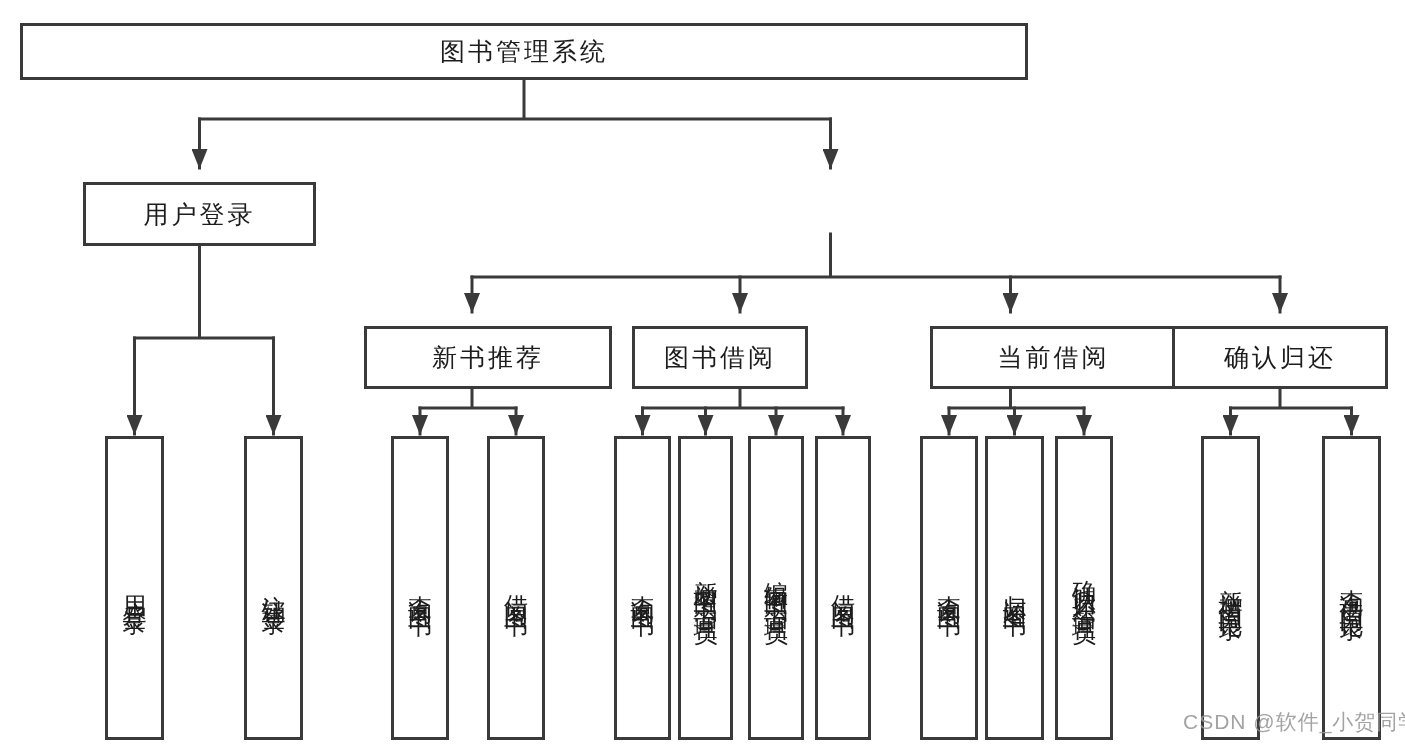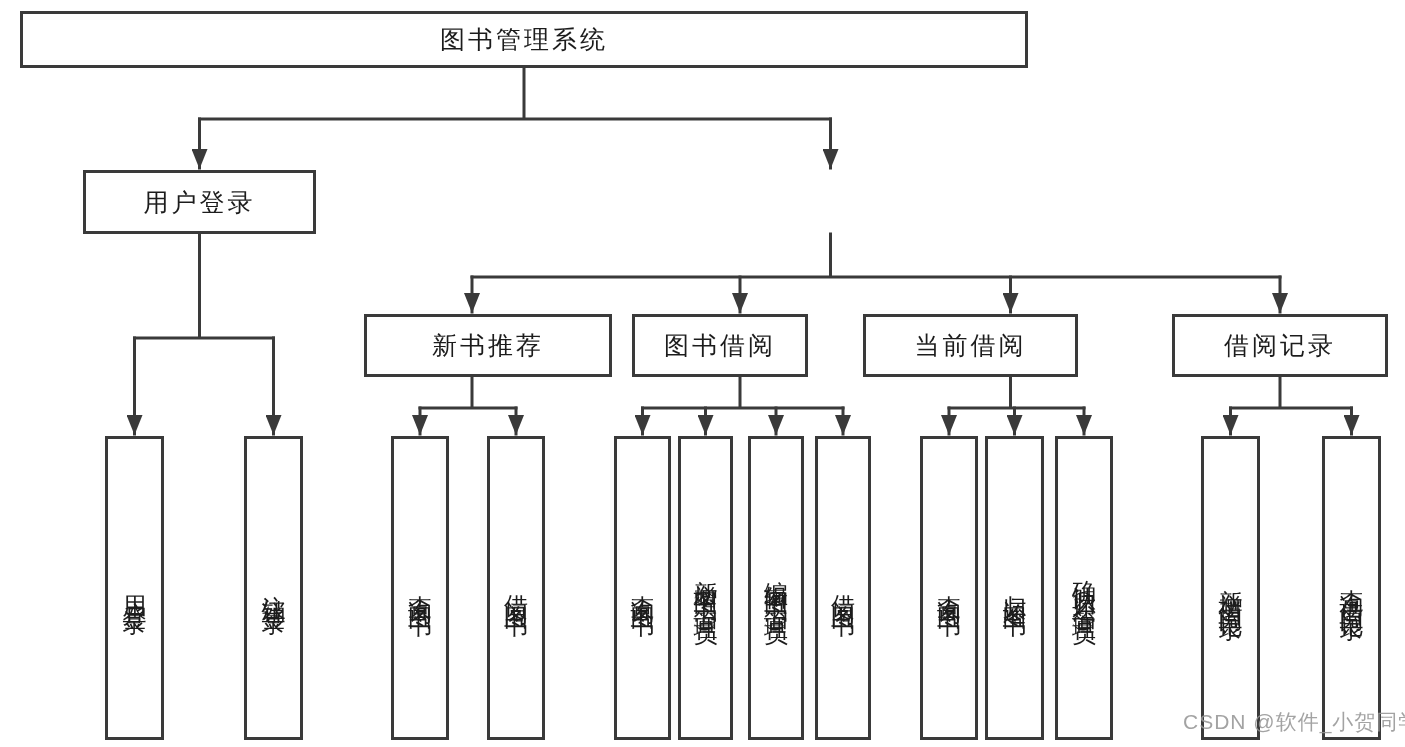--- a/index.html
+++ b/index.html
@@ -9,21 +9,21 @@
     font-family:"Liberation Sans", sans-serif;
     color:#1c1c1c;
   }
   svg.wires { position:absolute; left:0; top:0; width:1405px; height:747px; }
   .box {
     position:absolute; box-sizing:border-box;
     background:#ffffff; border:3px solid #3a3a3a;
     display:flex; align-items:center; justify-content:center;
     text-align:center;
   }
-  .h  { font-size:25px; letter-spacing:3px; }
+  .h  { font-size:25px; letter-spacing:3px;margin-top:12px; }
   .v span {
     writing-mode:vertical-rl; text-orientation:mixed;
     font-size:24px; line-height:1; letter-spacing:6px;
     white-space:nowrap;
   }
   .watermark {
     position:absolute; left:1183px; top:708px;
     font-size:21px; letter-spacing:1px; white-space:nowrap;
     color:rgba(150,150,150,0.88); z-index:5;
   }
@@ -83,25 +83,25 @@
   <div class="box h" style="left:83px;top:170px;width:233px;height:64px">
     <span>用户登录</span>
   </div>
 
   <div class="box h" style="left:364px;top:314px;width:248px;height:63px">
     <span>新书推荐</span>
   </div>
   <div class="box h" style="left:632px;top:314px;width:176px;height:63px">
     <span>图书借阅</span>
   </div>
-  <div class="box h" style="left:863px;top:314px;width:215px;height:63px">
+  <div class="box h" style="left:930px;top:314px;width:247px;height:63px">
     <span>当前借阅</span>
   </div>
   <div class="box h" style="left:1172px;top:314px;width:216px;height:63px">
-    <span>借阅记录</span>
+    <span>确认归还</span>
   </div>
 
   <div class="box v" style="left:105px;top:436px;width:59px;height:304px">
     <span>用户登录</span>
   </div>
   <div class="box v" style="left:244px;top:436px;width:59px;height:304px">
     <span>注销登录</span>
   </div>
 
   <div class="box v" style="left:391px;top:436px;width:58px;height:304px">

